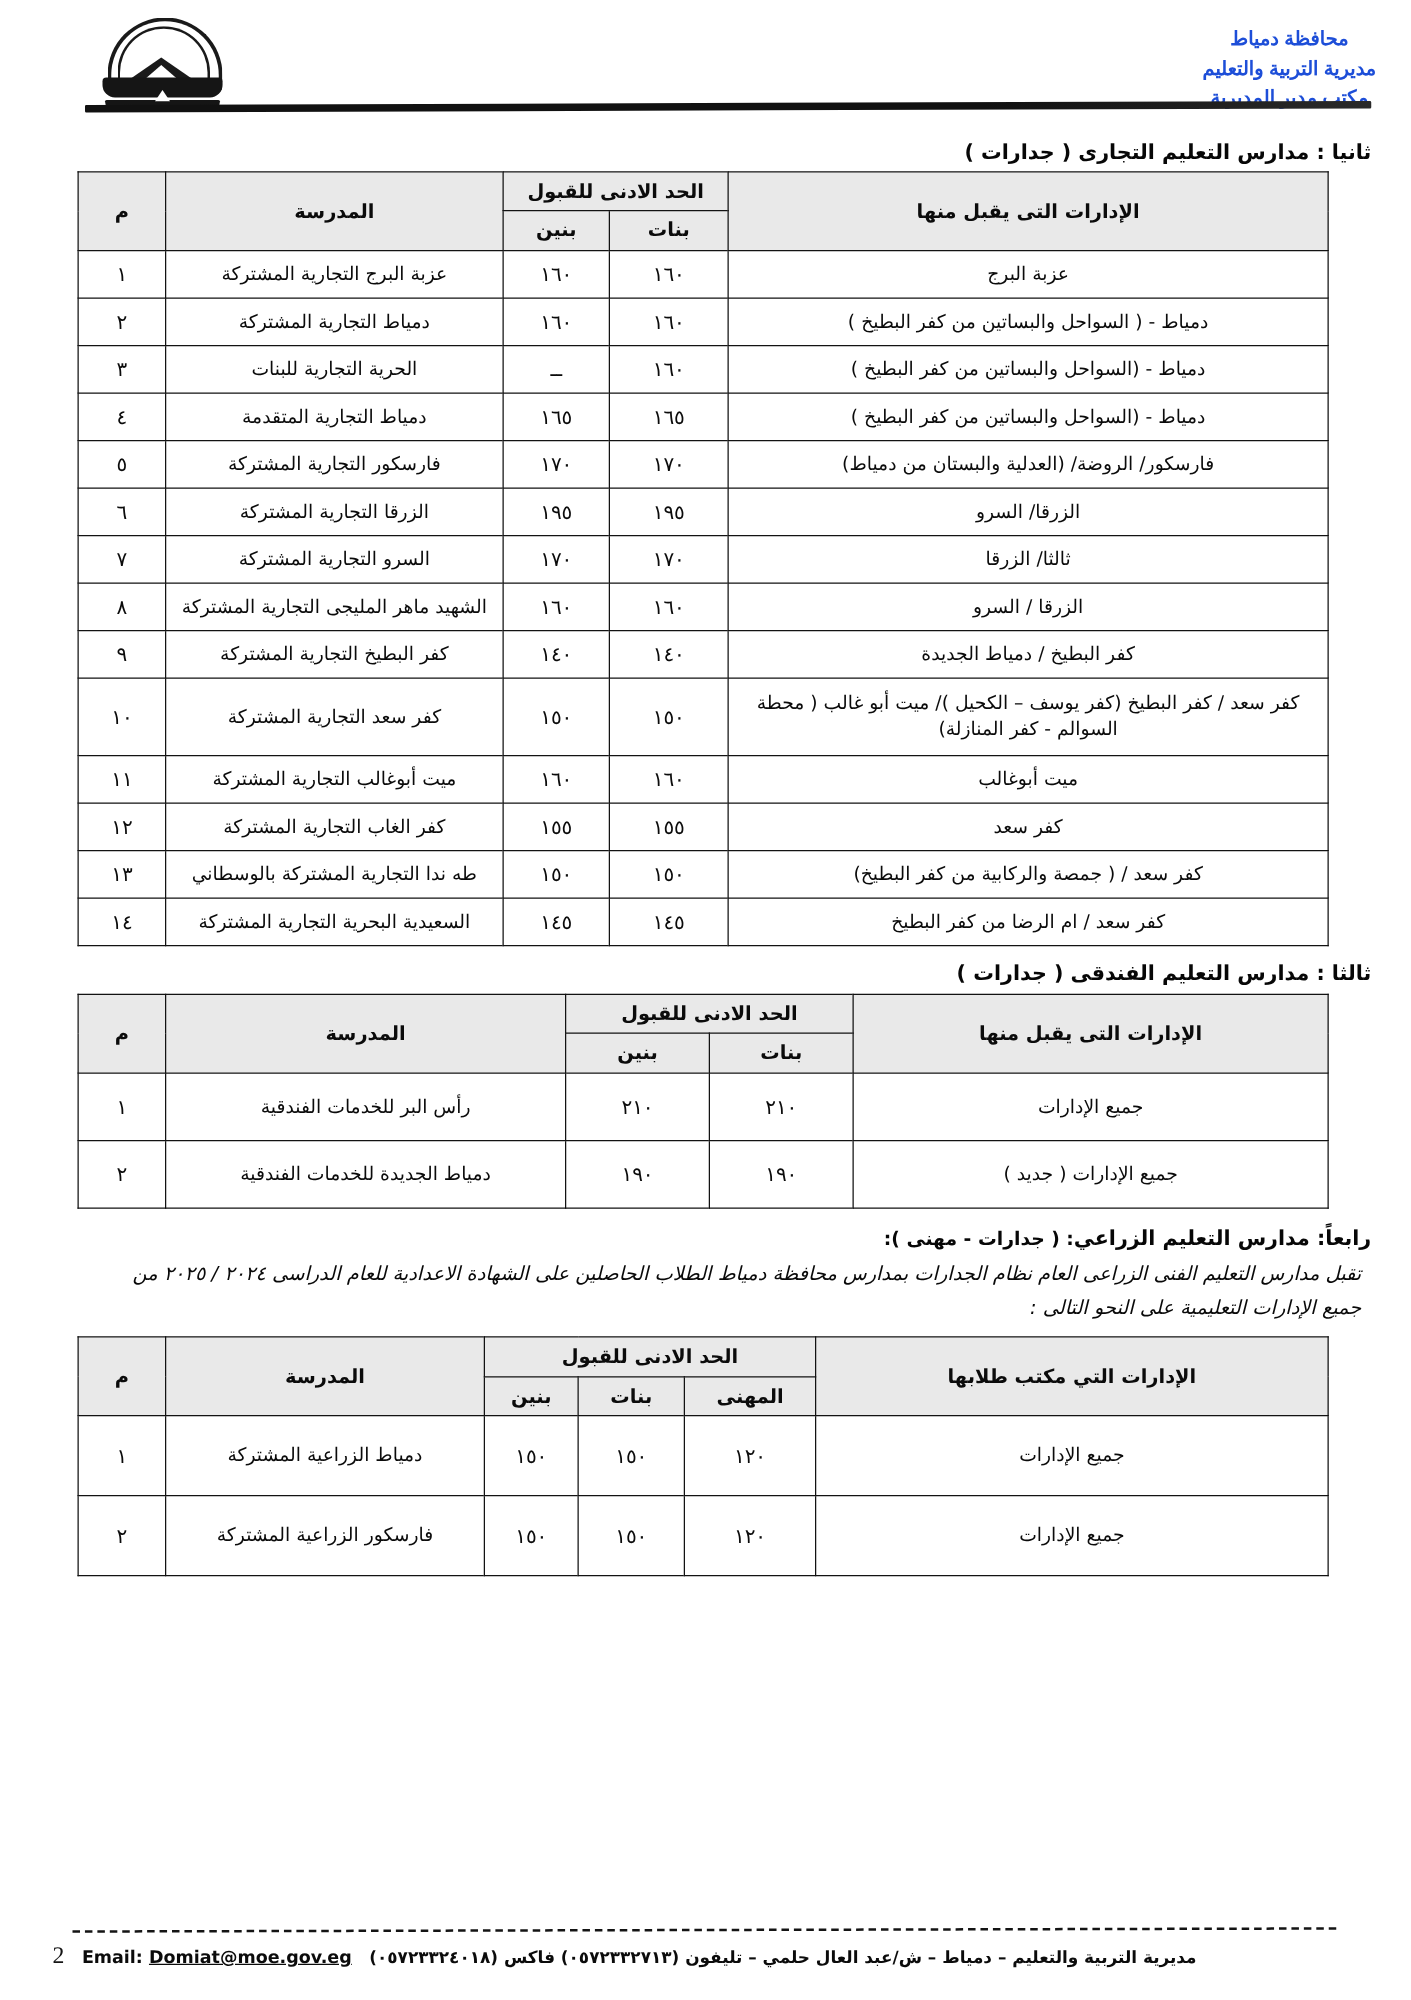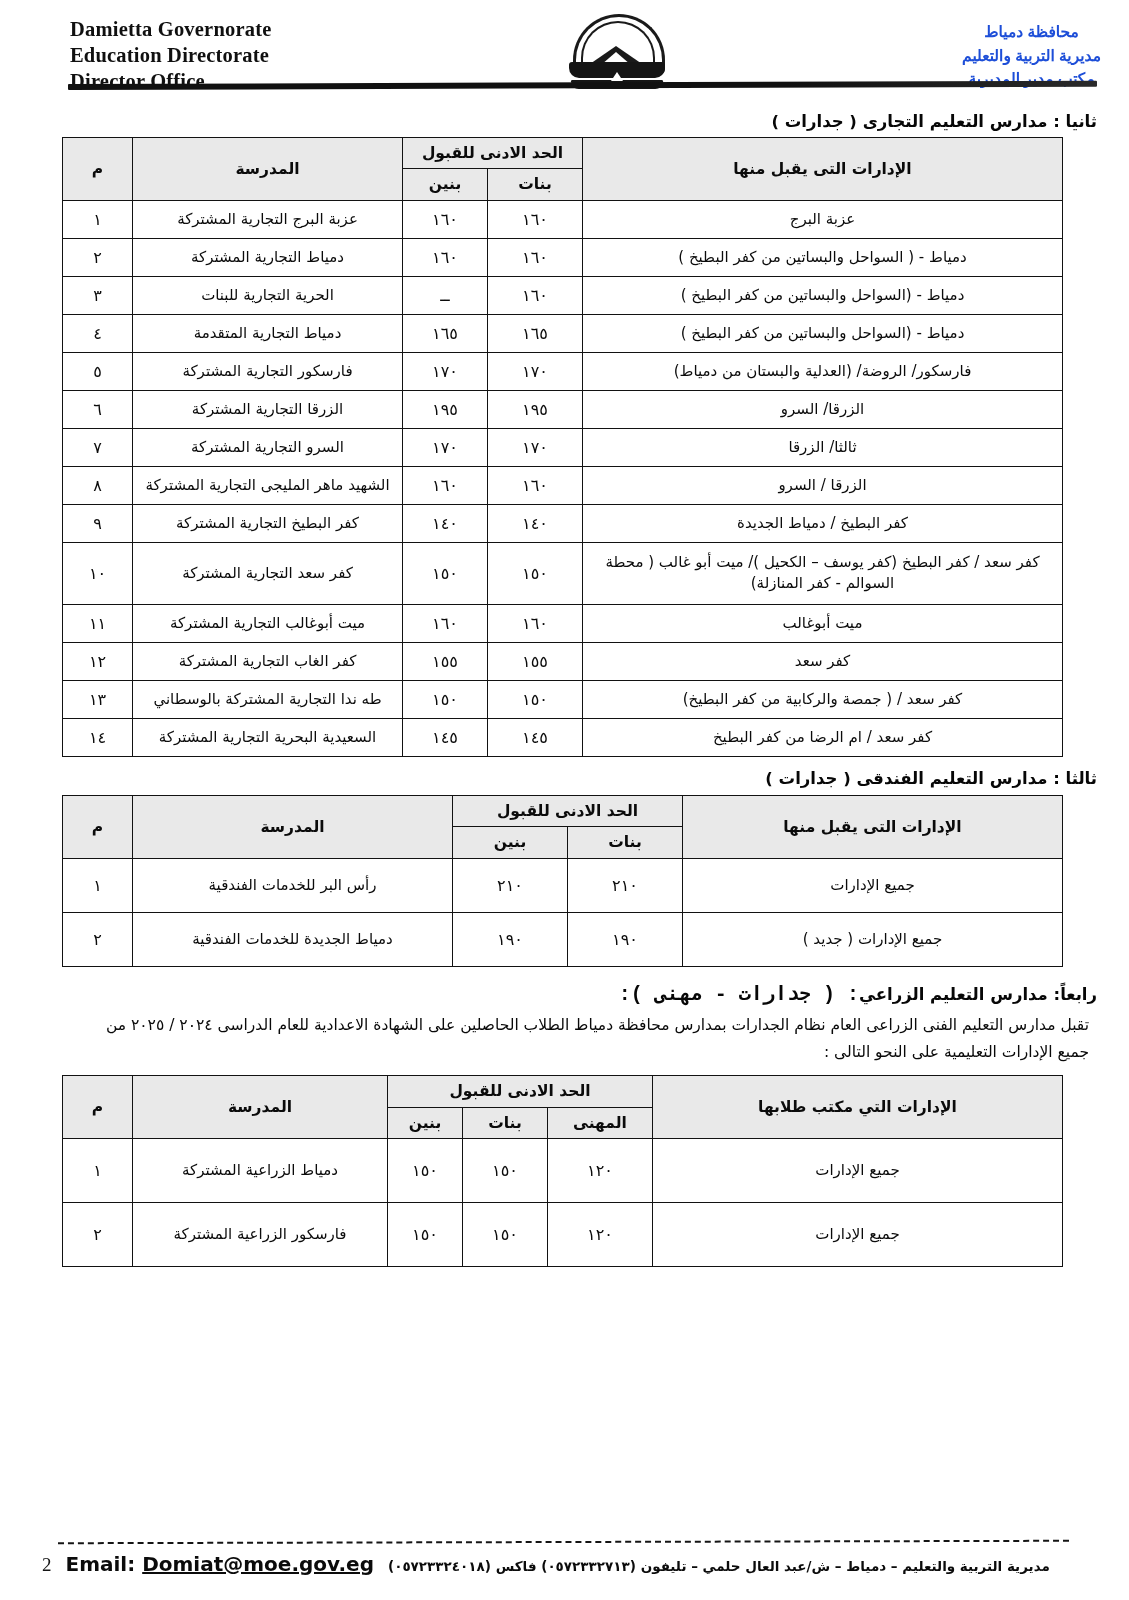--- a/index.html
+++ b/index.html
@@ -128,24 +128,23 @@
     direction: rtl;
     text-align: right;
     font-family: "DejaVu Sans", sans-serif;
     font-weight: bold;
     font-size: 16.5px;
     letter-spacing: 0.6px;
     color: #070707;
     padding: 0 32px 0 10px;
   }
   .section-heading .sub {
-    font-size: 20px;
+    font-size: 15px;
     font-weight: bold;
     letter-spacing: 0;
-    font-family: Liberation Mono, monospace;
   }
 
   
   .tbl-wrap {
     padding: 0 66px 0 62px;
     box-sizing: border-box;
   }
   table.doc {
     direction: rtl;
     border-collapse: collapse;
@@ -185,20 +184,21 @@
 
   
   .para {
     direction: rtl;
     text-align: right;
     font-family: "DejaVu Sans", sans-serif;
     font-size: 15.5px;
     line-height: 1.72;
     color: #090909;
     padding: 0 40px 0 95px;
+    font-style: italic;
   }
 
   
   .footer {
     position: absolute;
     left: 0; right: 0;
     bottom: 24px;
   }
   .footer-dashes {
     margin: 0 60px 0 58px;
@@ -213,21 +213,21 @@
   }
   .page-num {
     font-family: "Liberation Serif", serif;
     font-size: 19px;
     color: #151515;
     flex: 0 0 auto;
   }
   .footer-email {
     font-family: "DejaVu Sans", sans-serif;
     font-weight: bold;
-    font-size: 20px;
+    font-size: 14px;
     color: #0b0b0b;
     white-space: nowrap;
     flex: 0 0 auto;
   }
   .footer-email .addr {
     text-decoration: underline;
   }
   .footer-ar {
     direction: rtl;
     flex: 1 1 auto;
@@ -238,25 +238,20 @@
     color: #0b0b0b;
     white-space: nowrap;
   }
 </style>
 </head>
 <body>
 
 <div class="page">
 
   <div class="header">
-    <div class="header-left">
-      <div>Damietta Governorate</div>
-      <div>Education Directorate</div>
-      <div>Director Office</div>
-    </div>
 
     <div class="header-logo">
       <div class="logo-arc"></div>
       <div class="logo-arc2"></div>
       <div class="logo-pages"></div>
       <div class="logo-pages-inner"></div>
       <div class="logo-book"></div>
       <div class="logo-book2"></div>
       <div class="logo-tri"></div>
     </div>

